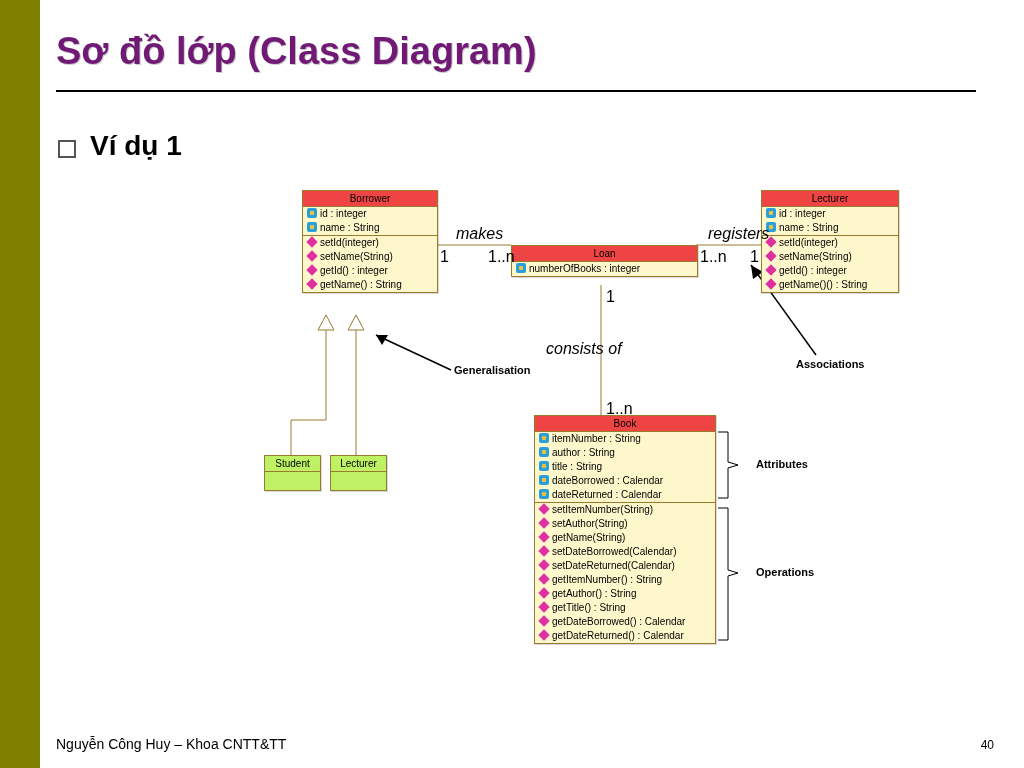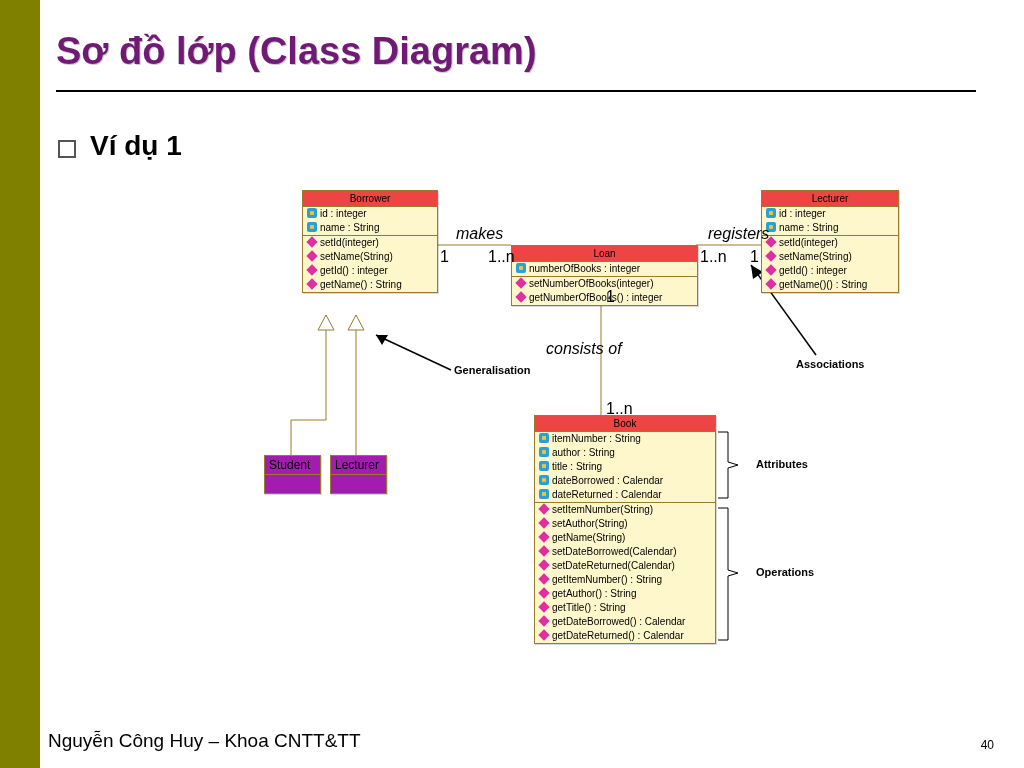--- a/index.html
+++ b/index.html
@@ -1,37 +1,37 @@
 <!DOCTYPE html>
 <html><head>
 <meta charset="utf-8">
 <style>
   body { margin:0; font-family: Verdana, Arial, sans-serif; background:#fff; color:#000; width:1024px; height:768px; position:relative; overflow:hidden; }
   .leftbar { position:absolute; left:0; top:0; width:40px; height:768px; background:#808000; }
   .title { position:absolute; left:56px; top:30px; font-size:38px; font-weight:bold; color:#701a75; text-shadow:1px 1px 0 #ccc; }
   .hr { position:absolute; left:56px; top:90px; width:920px; height:2px; background:#000; }
   .subtitle { position:absolute; left:90px; top:130px; font-size:28px; font-weight:bold; color:#000; }
   .sqbullet { position:absolute; left:58px; top:140px; width:14px; height:14px; border:2px solid #555; }
-  .footer-left { position:absolute; left:48px; bottom:16px; font-size:19px; }
+  .footer-left { position:absolute; left:56px; bottom:16px; font-size:14px; }
   .footer-right { position:absolute; right:30px; bottom:16px; font-size:12px; }
 
   .diagram { position:absolute; left:56px; top:180px; width:920px; height:540px; }
 
   .cls { position:absolute; border:1px solid #9a7b2e; background:#fff7cc; font-size:10px; text-align:left; box-shadow:1px 1px 0 rgba(0,0,0,.15); }
   .cls .hd { text-align:center; padding:2px 4px; border-bottom:1px solid #9a7b2e; background:#ef4444; }
   .cls .sec { border-bottom:1px solid #9a7b2e; }
   .cls .sec:last-child { border-bottom:none; }
   .cls .row { display:flex; align-items:flex-start; padding:1px 4px; line-height:12px; white-space:nowrap; }
   .ico { width:10px; height:10px; margin-right:3px; flex:0 0 10px; display:inline-block; position:relative; }
   .ico-attr::before { content:""; position:absolute; inset:0; background:#2aa0d8; border-radius:2px; }
   .ico-attr::after { content:""; position:absolute; left:3px; top:3px; width:4px; height:4px; background:#f0c040; border-radius:1px; }
   .ico-op { transform:rotate(45deg); }
   .ico-op::before { content:""; position:absolute; inset:1px; background:#e02fa0; }
 
-  .simple { position:absolute; border:1px solid #9a7b2e; background:#a21caf; font-size:12px; text-align:left; box-shadow:1px 1px 0 rgba(0,0,0,.15); }
+  .simple { position:absolute; border:1px solid #9a7b2e; background:#bef264; font-size:10px; text-align:center; box-shadow:1px 1px 0 rgba(0,0,0,.15); }
   .simple .hd { padding:2px 4px; border-bottom:1px solid #9a7b2e; }
   .simple .body { height:18px; }
 
   .lbl { position:absolute; font-size:16px; }
   .lblb { position:absolute; font-size:11px; font-weight:bold; }
 
   svg.lines { position:absolute; left:0; top:0; width:920px; height:540px; pointer-events:none; }
   .assoc { stroke:#9a7b2e; stroke-width:1; fill:none; }
   .arrow-dark { stroke:#000; stroke-width:1.5; fill:none; }
   .tri { fill:#fff; stroke:#9a7b2e; stroke-width:1; }
@@ -106,30 +106,20 @@
   </div>
 
   <div class="cls" style="left:455px; top:38px; width:185px;margin-top:27px;">
     <div class="hd">Loan</div>
     <div class="sec">
       <div class="row">
           <span class="ico ico-attr"></span>
           <span>numberOfBooks : integer</span>
         </div>
     </div>
-    <div class="sec">
-      <div class="row">
-          <span class="ico ico-op"></span>
-          <span>setNumberOfBooks(integer)</span>
-        </div>
-      <div class="row">
-          <span class="ico ico-op"></span>
-          <span>getNumberOfBooks() : integer</span>
-        </div>
-    </div>
   </div>
 
   <div class="cls" style="left:705px; top:10px; width:136px;">
     <div class="hd">Lecturer</div>
     <div class="sec">
       <div class="row">
           <span class="ico ico-attr"></span>
           <span>id : integer</span>
         </div>
       <div class="row">

